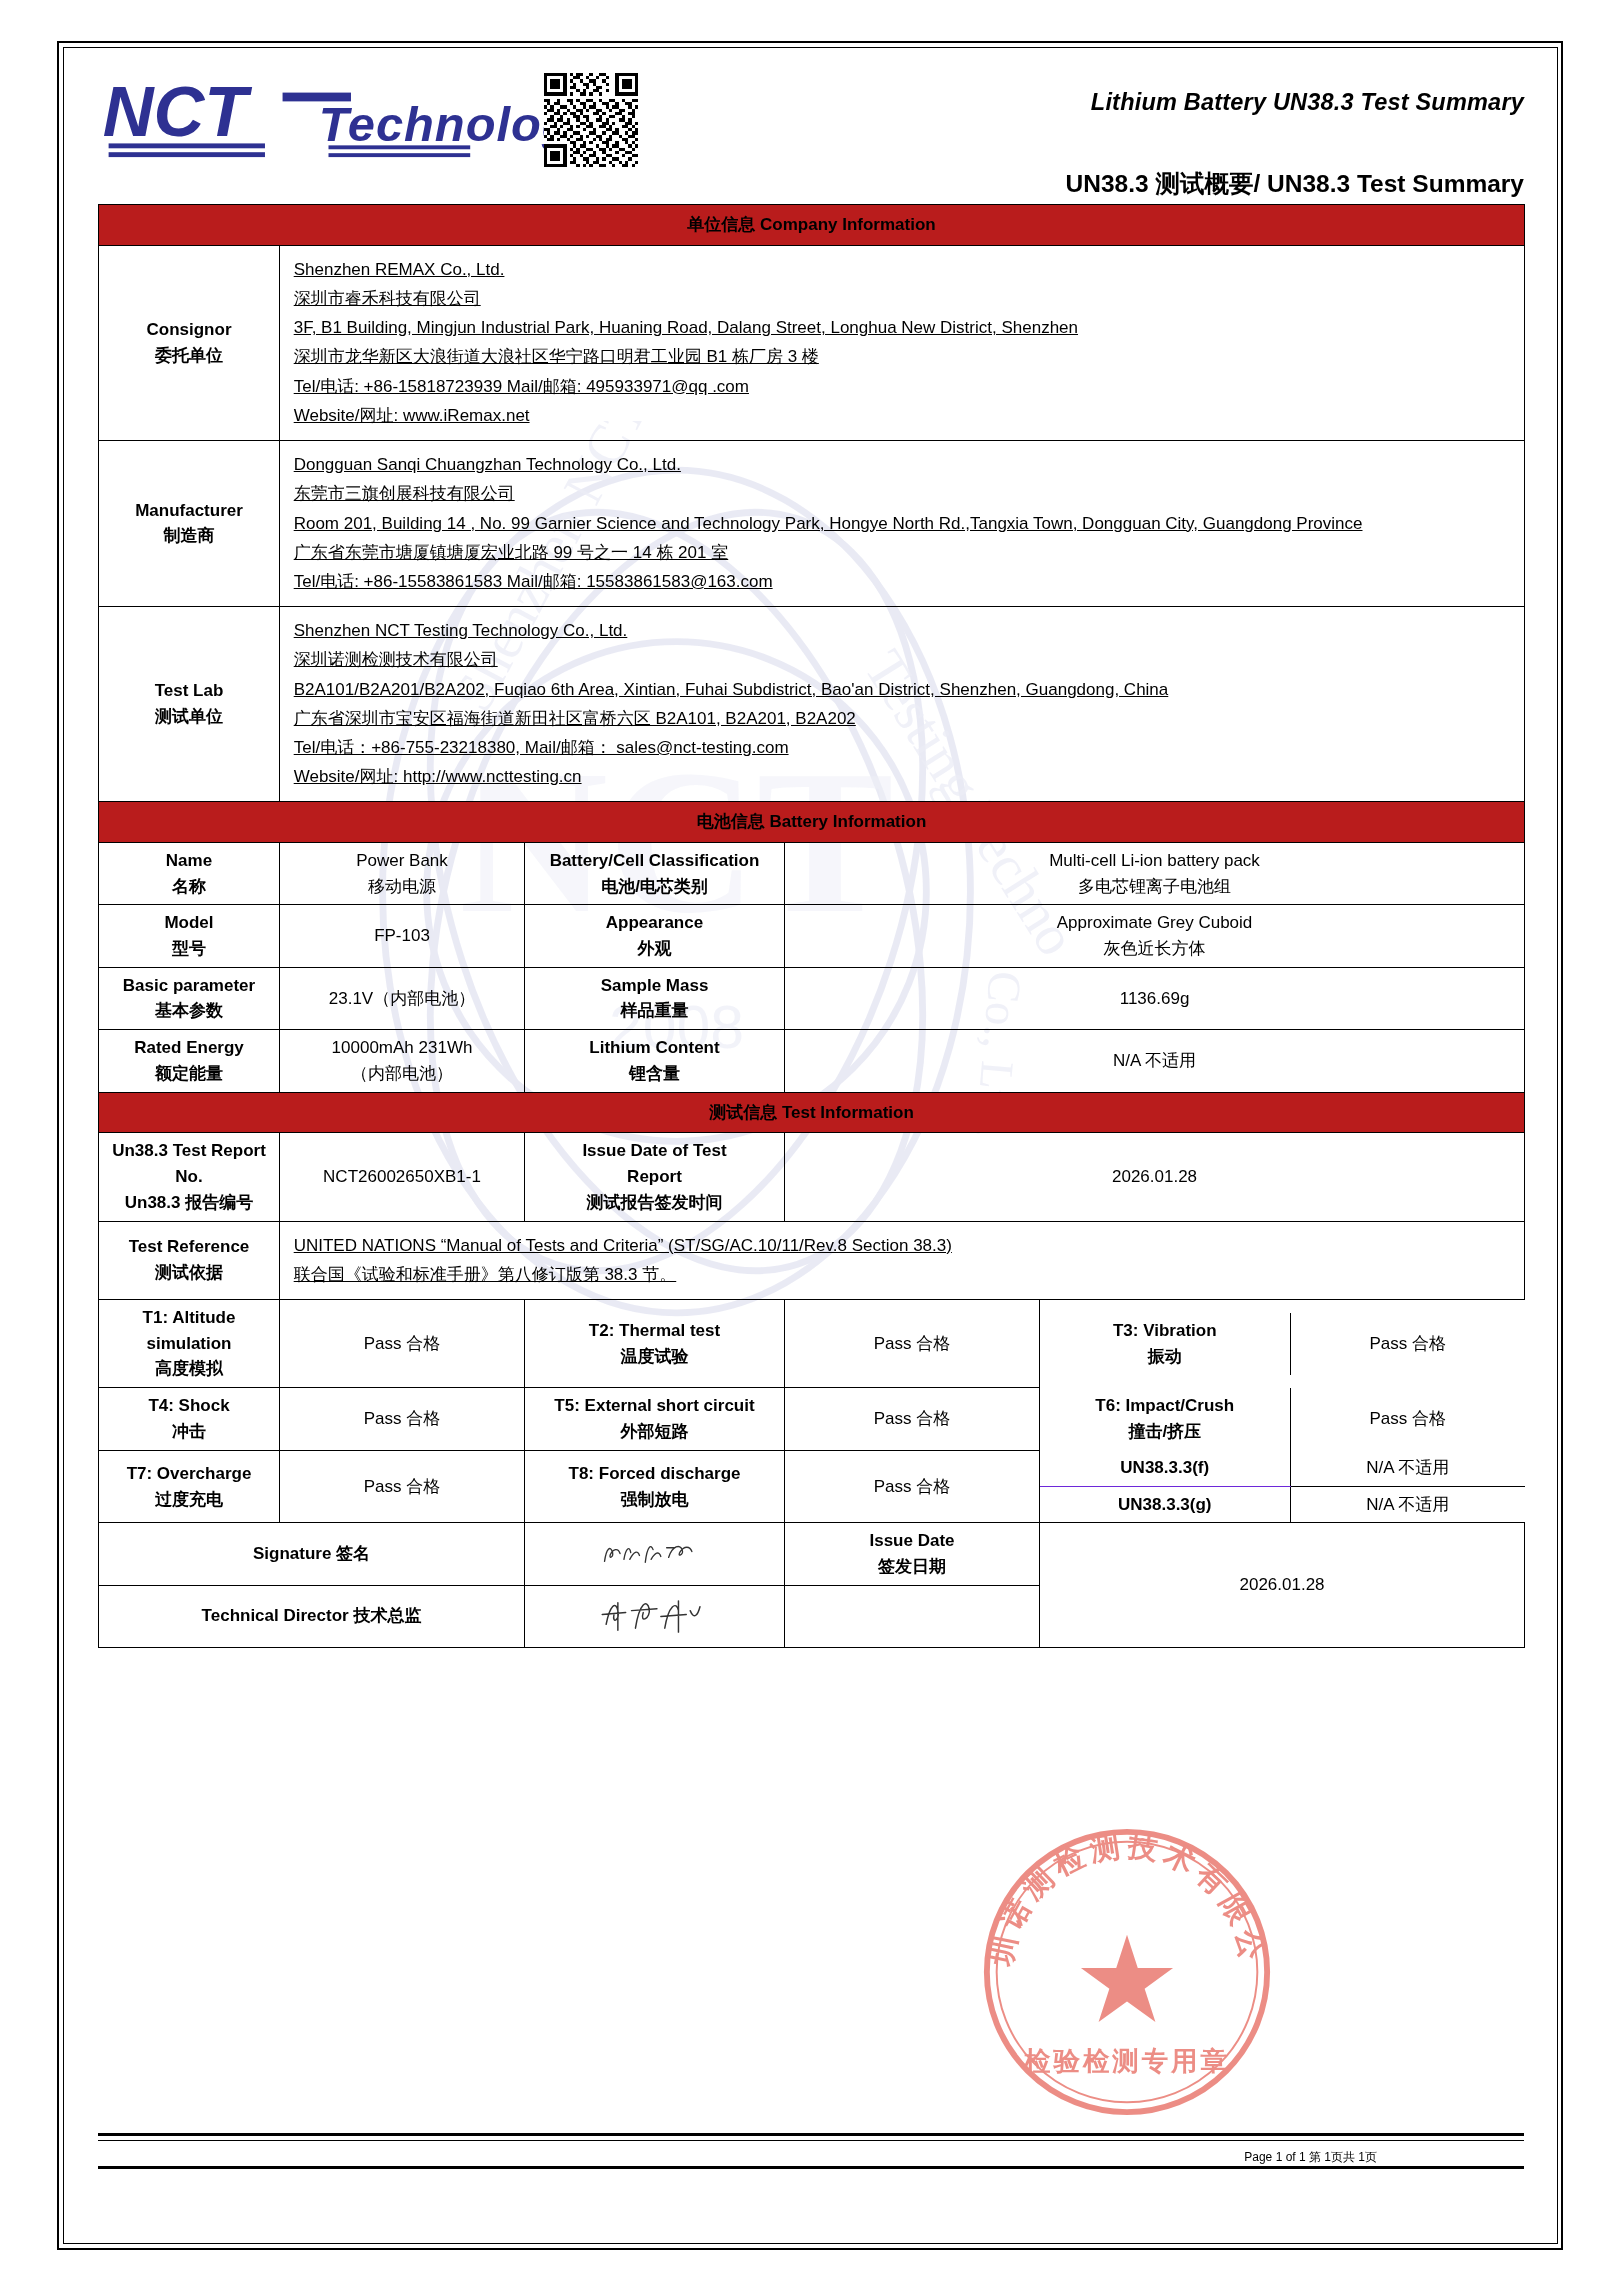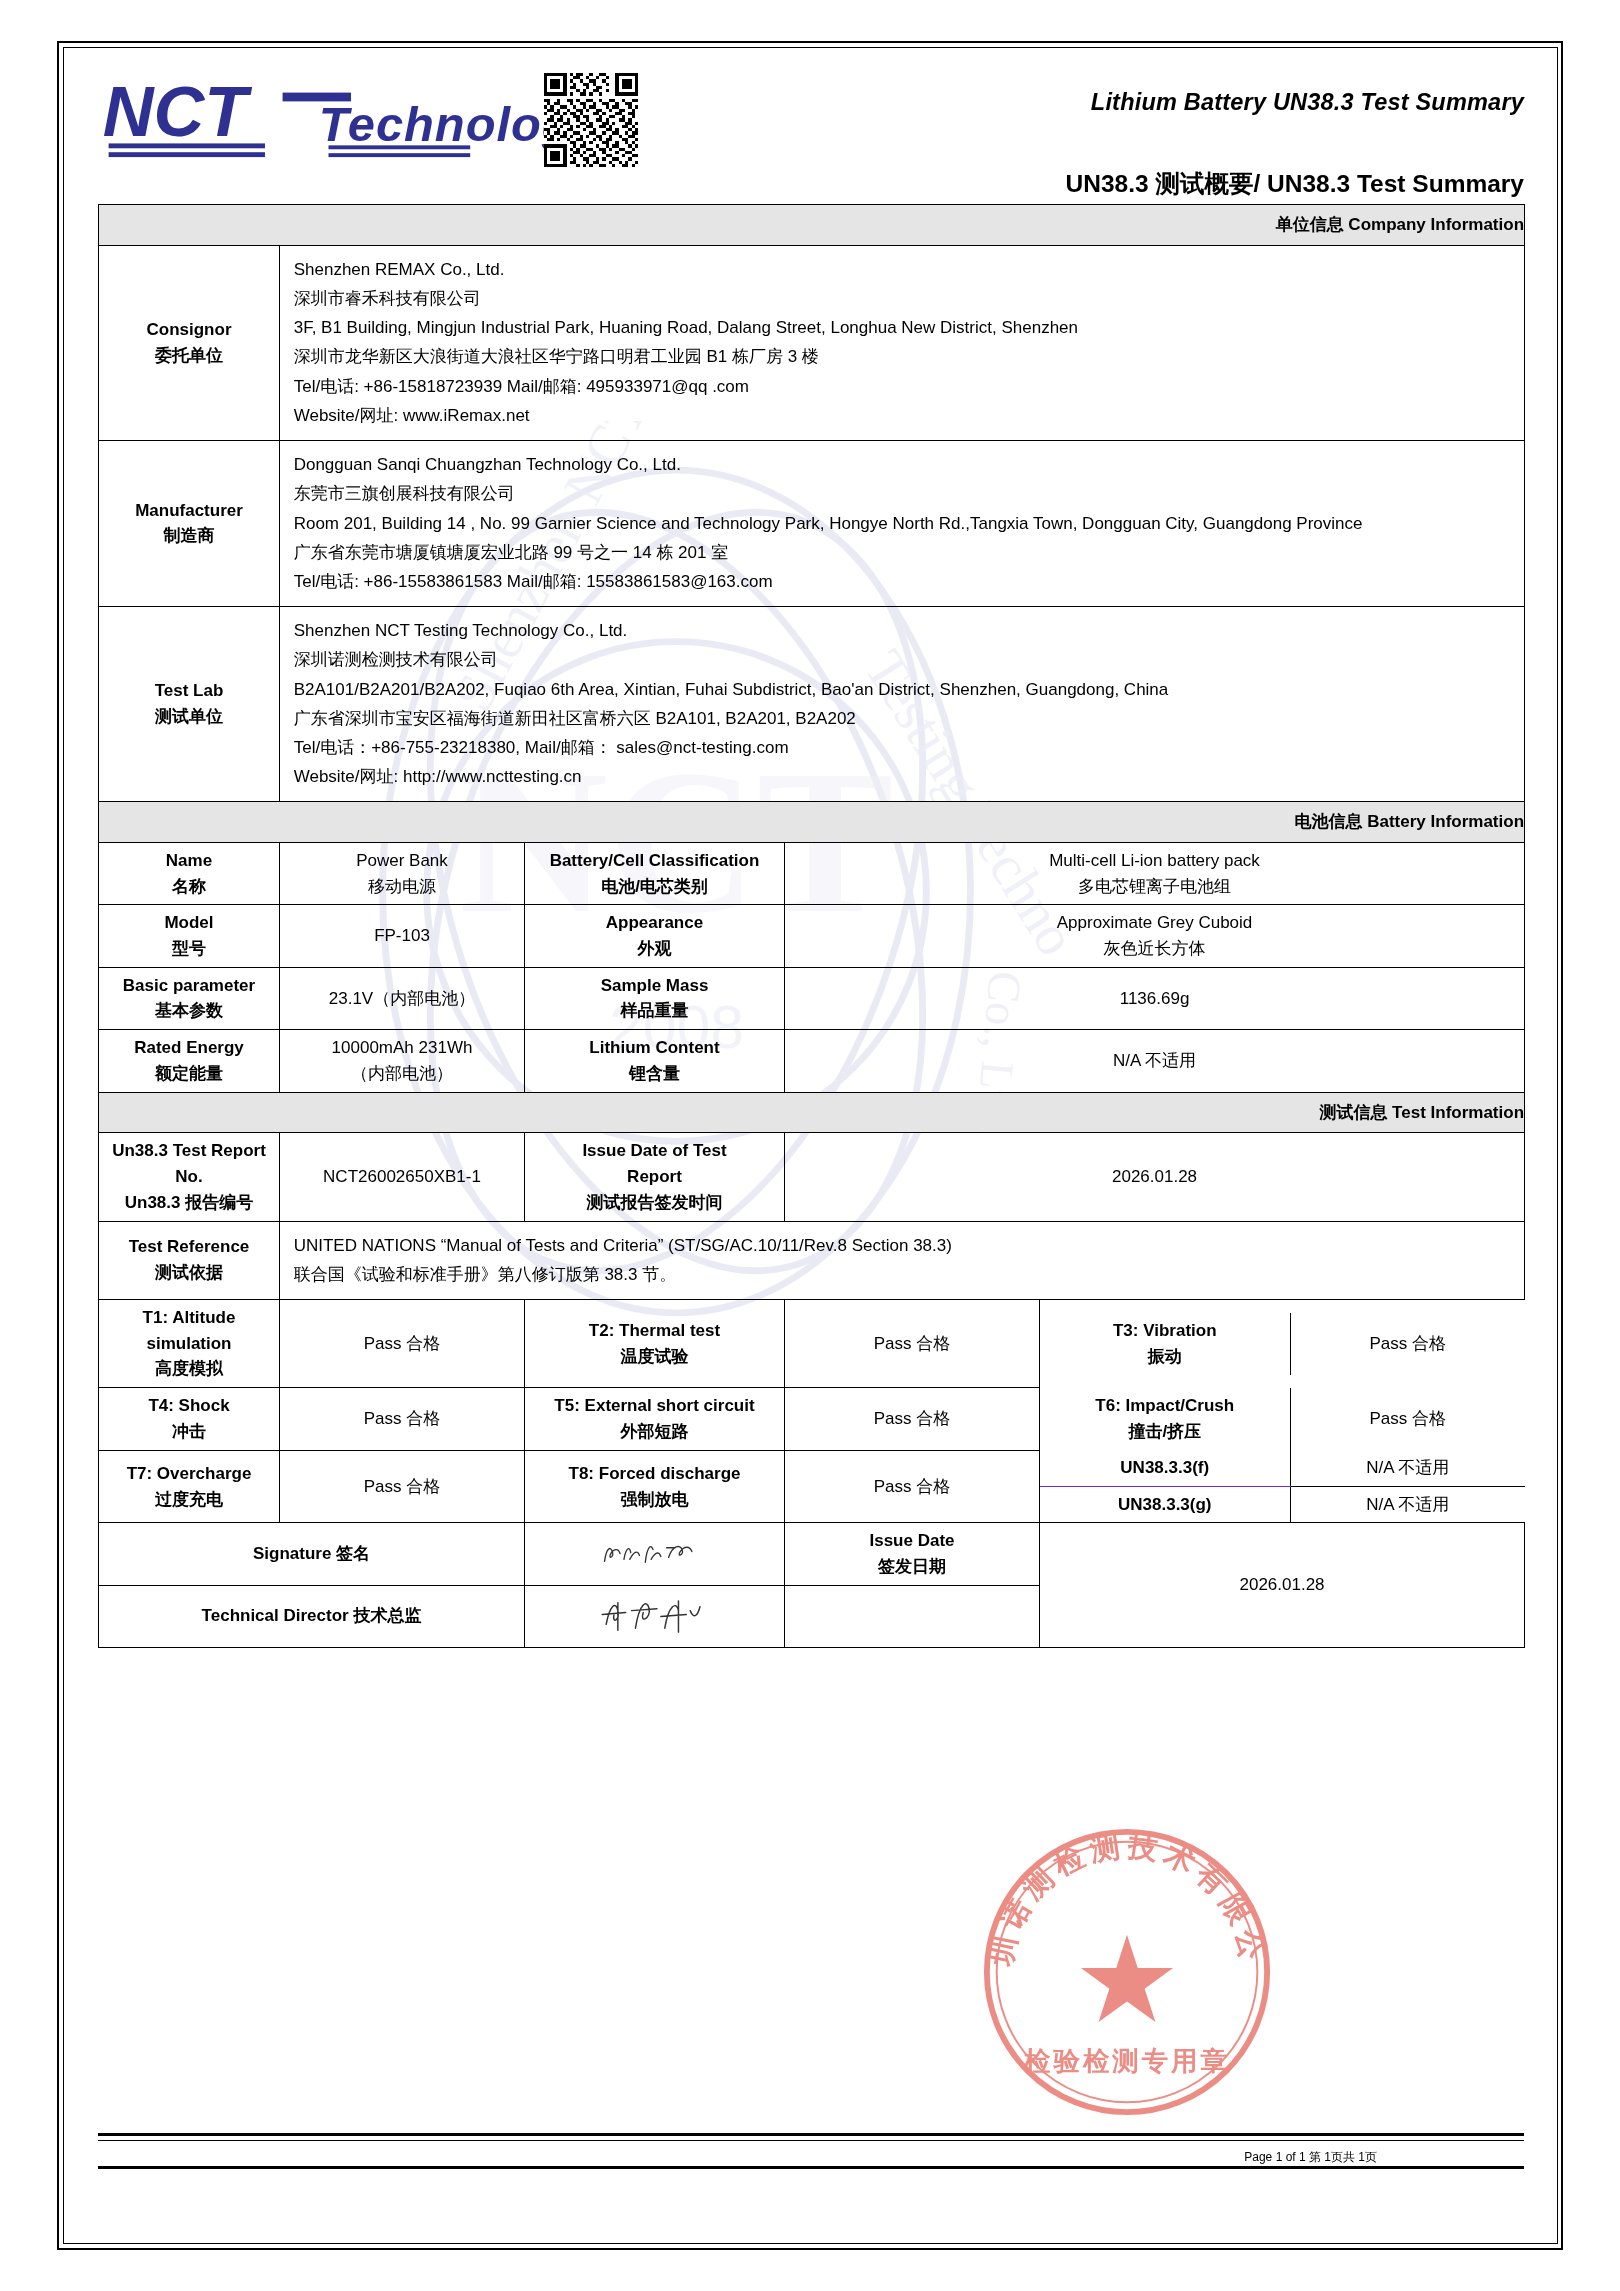--- a/index.html
+++ b/index.html
@@ -59,29 +59,29 @@
     background:transparent;
   }
   table.main td{
     border:1px solid #000;
     padding:4.9px 7.8px;
     font-size:17px;
     vertical-align:middle;
     line-height:1.52;
   }
   .sect{
-    background:#e5e5e5;text-align:right;font-weight:bold;font-size:18.6px;
+    background:#b91c1c;text-align:center;font-weight:bold;font-size:18.6px;
     padding:6.9px 0 !important;
   }
   .lbl{
     text-align:center;font-weight:bold;font-size:17.6px;line-height:1.5;
   }
   .ctr{text-align:center;}
   .addr{padding-left:13.7px !important;padding-top:7.8px !important;padding-bottom:7.8px !important;}
-  .addr div{margin:3.4px 0;}
+  .addr div{margin:3.4px 0;text-decoration:underline;}
   
   #seal{
     position:absolute;left:980px;top:1825px;width:294px;height:294px;
     z-index:5;pointer-events:none;
   }
   
   .sigimg{display:block;margin:0 auto;}
   
   .footer{
     position:absolute;left:98px;top:2133px;width:1426px;z-index:3;

